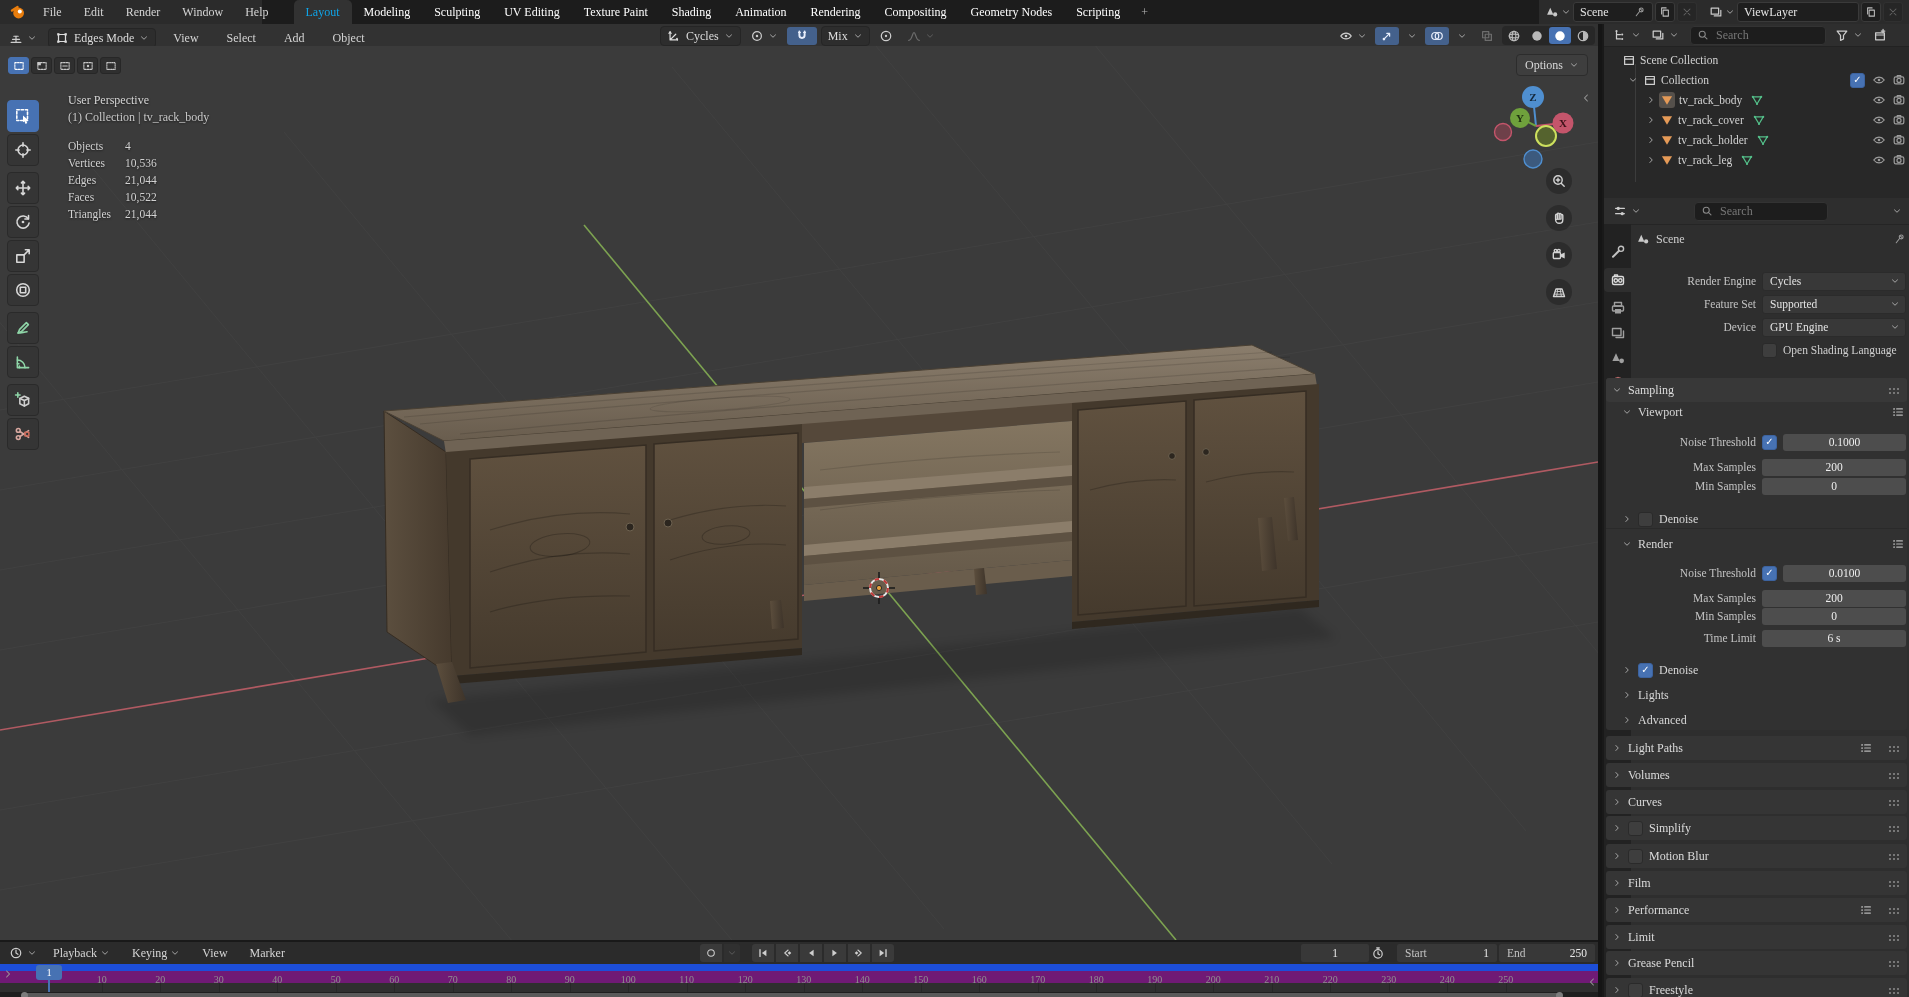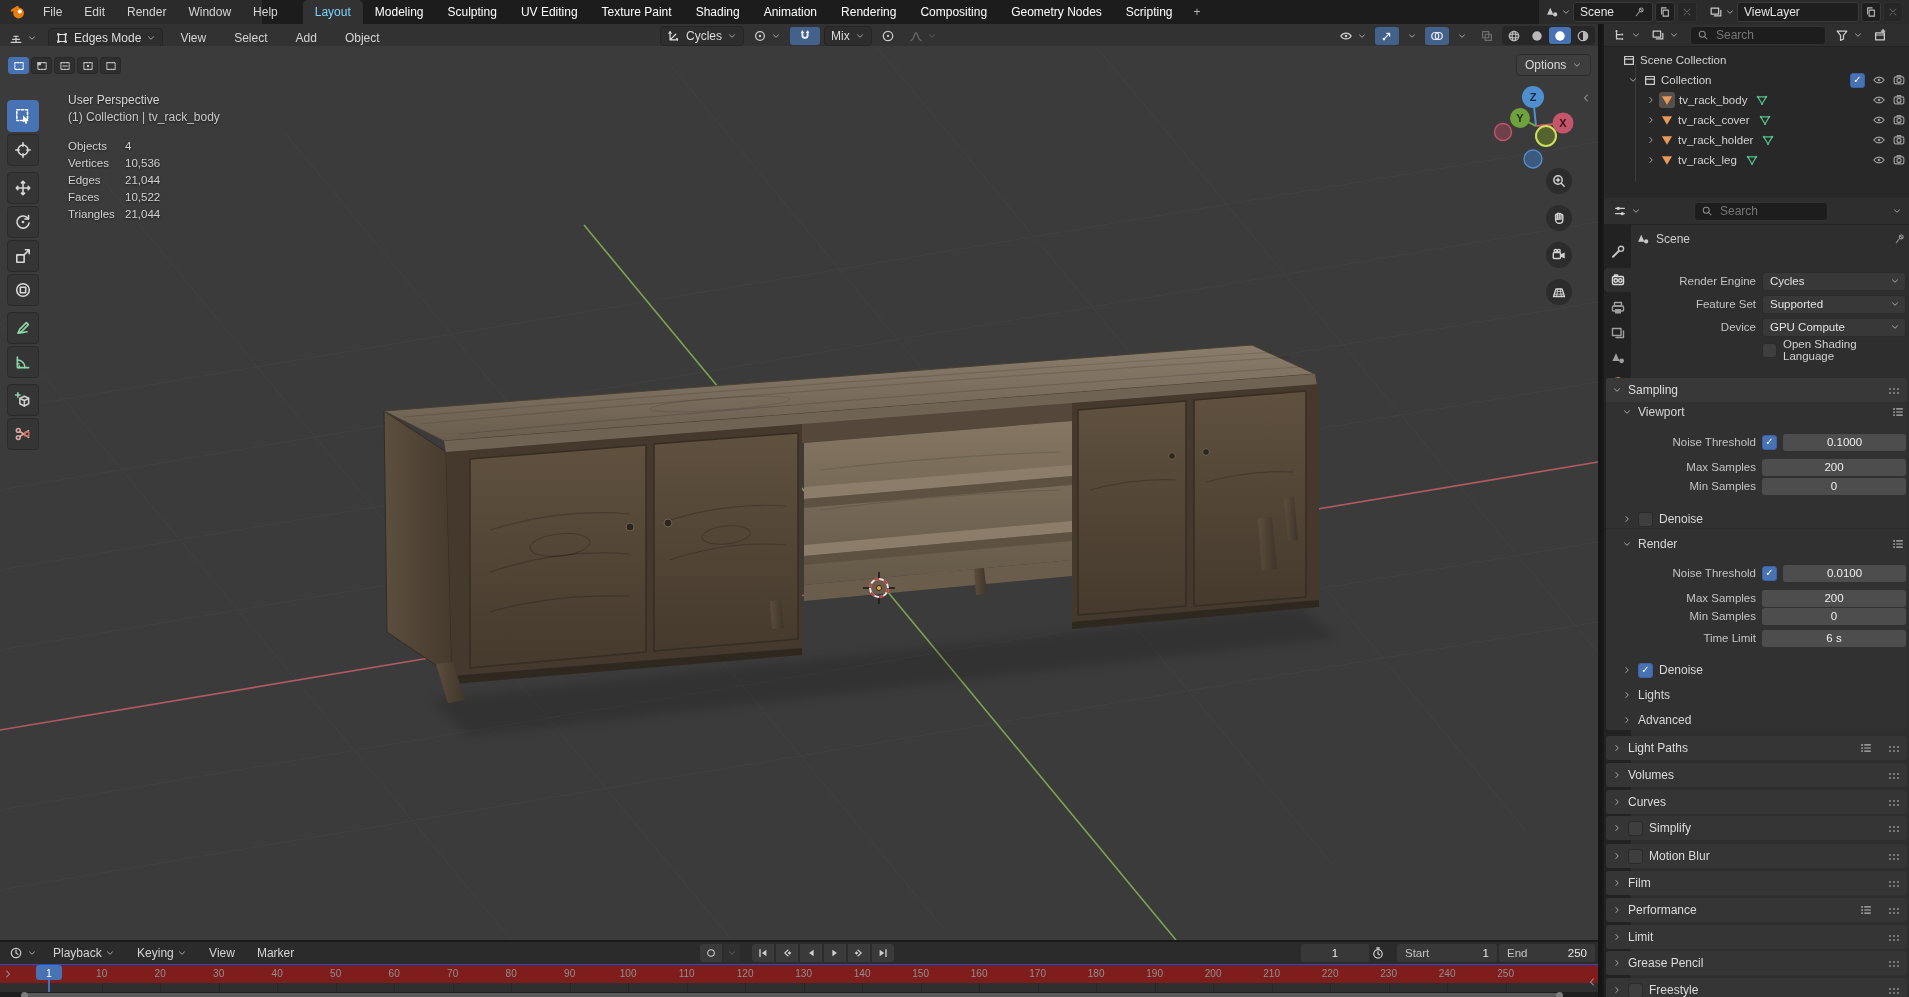--- a/index.html
+++ b/index.html
@@ -1,28 +1,28 @@
 <!DOCTYPE html>
 <html><head>
 <meta charset="utf-8">
 <style>
   html,body{margin:0;padding:0;background:#151515;overflow:hidden}
-  #app{position:relative;width:1909px;height:997px;font-family:Liberation Sans, sans-serif;
+  #app{position:relative;width:1909px;height:997px;font-family:Liberation Serif, serif;
        font-size:12px;color:#cfcfcf;-webkit-font-smoothing:antialiased;user-select:none}
   .abs{position:absolute}
   .flex{display:flex;align-items:center}
   .ic{display:inline-flex;flex:none}
   .ic svg{width:100%;height:100%;stroke:currentColor;fill:none;stroke-width:1.4;stroke-linecap:round;stroke-linejoin:round}
   .i10{width:10px;height:10px}.i12{width:12px;height:12px}.i14{width:14px;height:14px}.i16{width:16px;height:16px}.i18{width:18px;height:18px}
   
   #topbar{left:0;top:0;width:1909px;height:24px;background:#2b2b2b}
   #tabstrip{left:262px;top:0;width:1310px;height:24px;background:#1c1c1c}
   .menu{padding:0 11px;height:24px;display:flex;align-items:center;color:#d5d5d5;cursor:default}
   .tab{padding:0 12px;height:24px;display:flex;align-items:center;color:#ffffff;border-radius:5px 5px 0 0}
-  .tab.active{background:#323232;color:#7dd3fc}
+  .tab.active{background:#323232;color:#0ea5e9}
   .tab-add{padding:0 9px;color:#b5b5b5}
   #topbar-right{right:0;top:0;height:24px;background:#2b2b2b;display:flex;align-items:center;gap:2px;padding:0 6px}
   .idfield{background:#1e1e1e;border:1px solid #3a3a3a;border-radius:3px;height:18px;display:flex;align-items:center;gap:5px;padding:0 6px;color:#e4e4e4}
   .sqbtn{width:18px;height:18px;border-radius:3px;display:flex;align-items:center;justify-content:center;color:#bdbdbd;background:#1e1e1e;border:1px solid #3a3a3a}
   .dim{opacity:.38}
   
   #vheader{left:0;top:24px;width:1598px;height:22px;background:#323232;border-bottom:1px solid #262626}
   .pill{background:#2d2d2d;border:1px solid #252525;border-radius:4px;height:18px;display:flex;align-items:center;gap:5px;padding:0 6px;color:#dddddd}
   .hbtn{height:18px;display:flex;align-items:center;gap:4px;padding:0 5px;color:#cdcdcd;border-radius:3px}
   .tglblue{background:#44618c;color:#e8eefb;border-radius:3px}
@@ -66,21 +66,21 @@
   .pdrop{flex:1;height:17px;background:#383838;border:1px solid #2b2b2b;border-radius:3px;display:flex;align-items:center;padding:0 5px;color:#e3e3e3;font-size:11.5px}
   .pdrop .val{flex:1;padding-left:2px}
   .pfield{flex:1;height:17px;background:#4d4d4d;border-radius:3px;display:flex;align-items:center;justify-content:center;color:#efefef;font-size:11.5px}
   .phead{position:absolute;left:2px;width:301px;height:24px;background:#353535;border-radius:3px;display:flex;align-items:center;gap:6px;padding:0 6px;color:#dcdcdc;box-sizing:border-box}
   .psub{position:absolute;left:18px;width:283px;height:20px;display:flex;align-items:center;gap:6px;color:#d7d7d7}
   .grip{width:14px;height:9px;flex:none;margin-left:auto;background:radial-gradient(circle,#777 1px,transparent 1.2px);background-size:4px 4px;background-position:1px 1px}
   .chev{flex:none;color:#b5b5b5}
   
   #timeline{left:0;top:940px;width:1598px;height:57px;background:#2b2b2b;border-top:2px solid #191919}
   #tl-header{position:absolute;left:0;top:0;width:100%;height:22px;display:flex;align-items:center}
-  #ruler{position:absolute;left:0;top:22px;width:100%;height:19px;background:#7f1d1d;border-top:1px solid #1d4ed8}
+  #ruler{position:absolute;left:0;top:22px;width:100%;height:19px;background:#701a75;border-top:7px solid #1d4ed8}
   .tick{position:absolute;top:3px;width:24px;text-align:center;font-size:10px;color:#909090}
   #track{position:absolute;left:0;top:41px;width:100%;height:9px;background:#2f2f2f}
   .vline{position:absolute;top:0;width:1px;height:9px;background:#272727}
   #scrollrow{position:absolute;left:0;top:50px;width:100%;height:7px;background:#1f1f1f}
   #scrollbar{position:absolute;left:22px;top:1px;width:1540px;height:5px;background:#5a5a5a;border-radius:3px}
   .sdot{position:absolute;top:-1px;width:7px;height:7px;border-radius:50%;background:#7c7c7c}
   #playhead{position:absolute;top:23px;height:15px;min-width:26px;background:#4772b3;border-radius:3px;color:#fff;
             display:flex;align-items:center;justify-content:center;font-size:10.5px}
   #playline{position:absolute;top:38px;width:2px;height:12px;background:#4772b3}
   .trbtn{width:22px;height:18px;background:#3a3a3a;display:flex;align-items:center;justify-content:center;color:#cfcfcf}
@@ -1131,21 +1131,21 @@
           <span class="ic i10 chev">
             <svg viewBox="0 0 16 16">
               <path d="M4 6.2l4 3.8 4-3.8"></path>
             </svg>
           </span>
         </span>
     </div>
     <div class="prow" style="top:120px">
       <span class="plabel">Device</span>
       <span class="pdrop">
-          <span class="val">GPU Compute</span>
+          <span class="val">GPU Engine</span>
           <span class="ic i10 chev">
             <svg viewBox="0 0 16 16">
               <path d="M4 6.2l4 3.8 4-3.8"></path>
             </svg>
           </span>
         </span>
     </div>
     <div class="prow" style="top:143px">
       <span class="plabel"></span>
       <span class="cb"></span>

